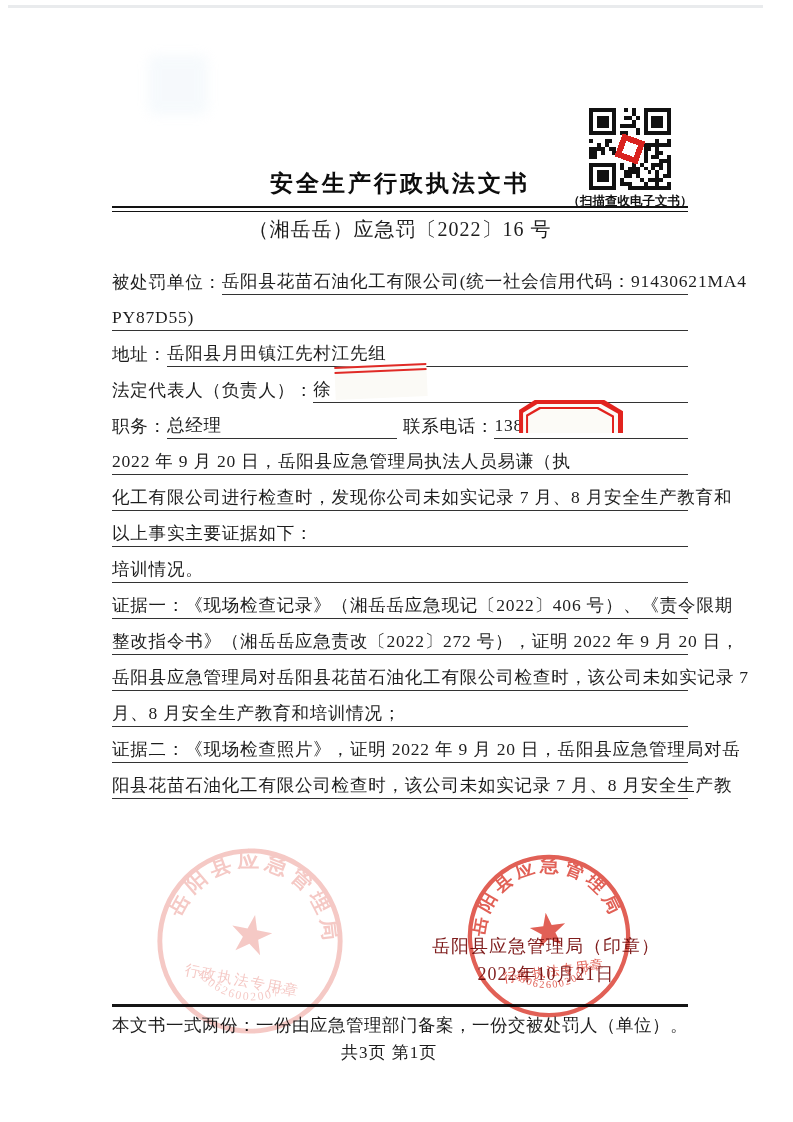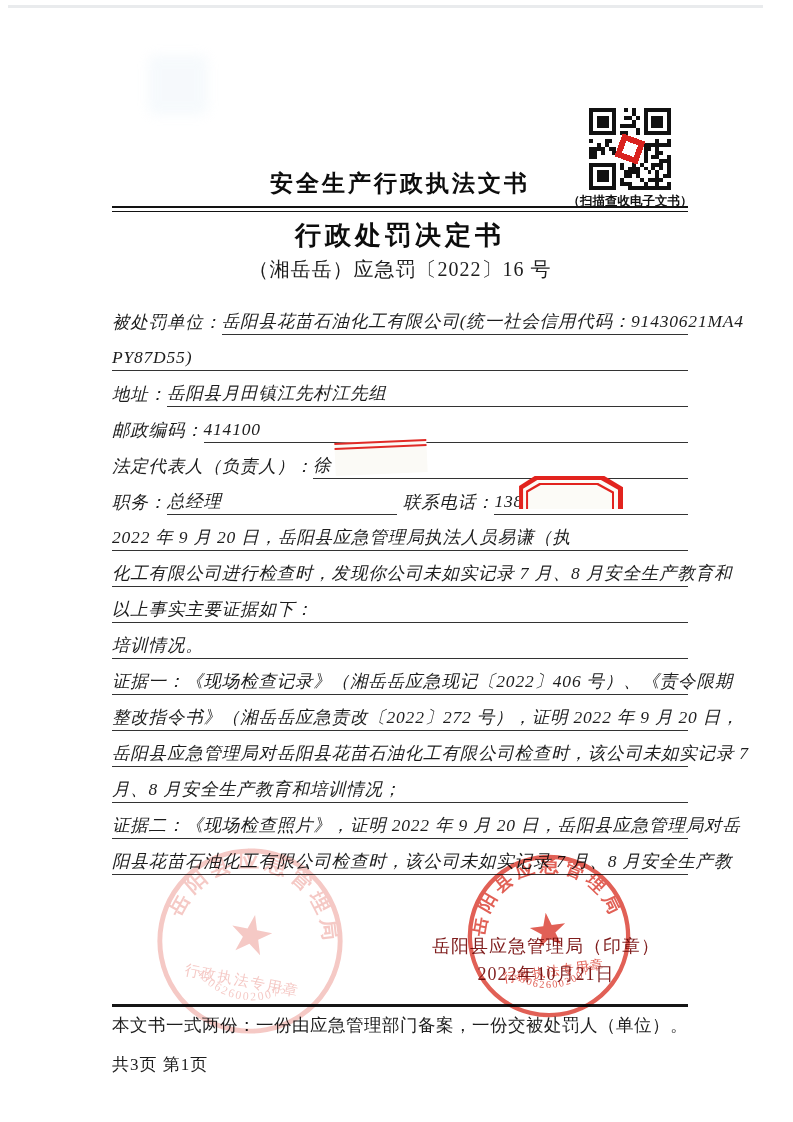--- a/index.html
+++ b/index.html
@@ -19,21 +19,21 @@
   
   .qr-wrap{position:absolute;left:566px;top:108px;width:128px;text-align:center;}
   .qr-svg{width:82px;height:82px;display:block;margin:0 auto;}
   .qr-caption{font-size:12.5px;margin-top:3px;letter-spacing:0px;color:#111;font-weight:bold;}
 
   .header-title{margin:167px 0 0 0;text-align:center;font-size:23px;font-weight:bold;letter-spacing:3px;line-height:34px;color:#0d0d0d;}
   .double-rule{margin-top:5px;height:3px;border-top:2.2px solid #121212;border-bottom:1.7px solid #121212;}
   .doc-title{margin:8px 0 0 0;text-align:center;font-size:26px;font-weight:bold;letter-spacing:4px;line-height:32px;color:#0d0d0d;}
   .doc-number{margin-top:5px;text-align:center;font-size:20px;letter-spacing:1px;line-height:24px;}
 
-  .form{margin-top:18px;font-style:italic;}
+  .form{margin-top:18px;}
   .fline{display:flex;align-items:flex-end;height:36px;font-size:17.5px;letter-spacing:0.8px;line-height:25px;white-space:nowrap;}
   .lbl{flex:0 0 auto;}
   .u{border-bottom:1.6px solid #333;}
   .grow{flex:1 1 auto;min-width:0;}
   .u-pos{flex:0 0 230px;}
   .gap{flex:0 0 6px;}
   .indent{padding-left:29px;}
 
   
   .name-sticker{display:inline-block;width:92px;height:26px;margin-left:3px;vertical-align:-3px;
@@ -47,21 +47,21 @@
 
   
   .sig-block{position:absolute;left:418px;top:932px;width:256px;text-align:center;z-index:1;}
   .sig-line{font-size:18px;line-height:28px;letter-spacing:1px;color:#7f1d1d;}
   .stamp{position:absolute;z-index:2;mix-blend-mode:multiply;pointer-events:none;}
   .stamp-right{left:463px;top:850px;width:172px;height:172px;opacity:.88;transform:rotate(-8deg);}
   .stamp-left{left:152px;top:843px;width:196px;height:196px;opacity:.30;transform:rotate(11deg);}
 
   .footer{position:absolute;left:112px;top:1004px;width:576px;border-top:3px solid #151515;}
   .footer-note{margin-top:6px;font-size:17.5px;letter-spacing:0.5px;}
-  .footer-page{margin-top:16px;text-align:left;padding-right:22px;font-size:17px;letter-spacing:1px;}
+  .footer-page{margin-top:4px;text-align:center;padding-right:22px;font-size:17px;letter-spacing:1px;}
 </style>
 </head>
 <body>
 
 <div class="page">
   <div class="scan-edge"></div>
   <div class="smudge"></div>
 
   <div class="qr-wrap">
     <svg class="qr-svg" viewBox="0 0 21 21" shape-rendering="crispEdges">
@@ -86,42 +86,37 @@
         <rect x="7.4" y="7.4" width="6.2" height="6.2" fill="#d9231f"></rect>
         <rect x="8.9" y="8.9" width="3.2" height="3.2" fill="#fff"></rect>
       </g>
     </svg>
     <div class="qr-caption">（扫描查收电子文书）</div>
   </div>
 
   <div class="content">
     <div class="header-title">安全生产行政执法文书</div>
     <div class="double-rule"></div>
-    <div class="doc-title">行政处罚决定书</div>
     <div class="doc-number">（湘岳岳）应急罚〔2022〕16 号</div>
 
     <div class="form">
 
       <div class="fline">
         <span class="lbl">被处罚单位：</span>
         <span class="u grow">岳阳县花苗石油化工有限公司(统一社会信用代码：91430621MA4</span>
       </div>
       <div class="fline">
         <span class="u grow">PY87D55)</span>
       </div>
 
       <div class="fline">
         <span class="lbl">地址：</span>
         <span class="u grow">岳阳县月田镇江先村江先组</span>
       </div>
 
-      <div class="fline">
-        <span class="lbl">邮政编码：</span>
-        <span class="u grow">414100</span>
-      </div>
 
       <div class="fline">
         <span class="lbl">法定代表人（负责人）：</span>
         <span class="u grow"><span>徐</span><span class="name-sticker"></span></span>
       </div>
 
       <div class="fline">
         <span class="lbl">职务：</span>
         <span class="u u-pos">总经理</span>
         <span class="gap"></span>

